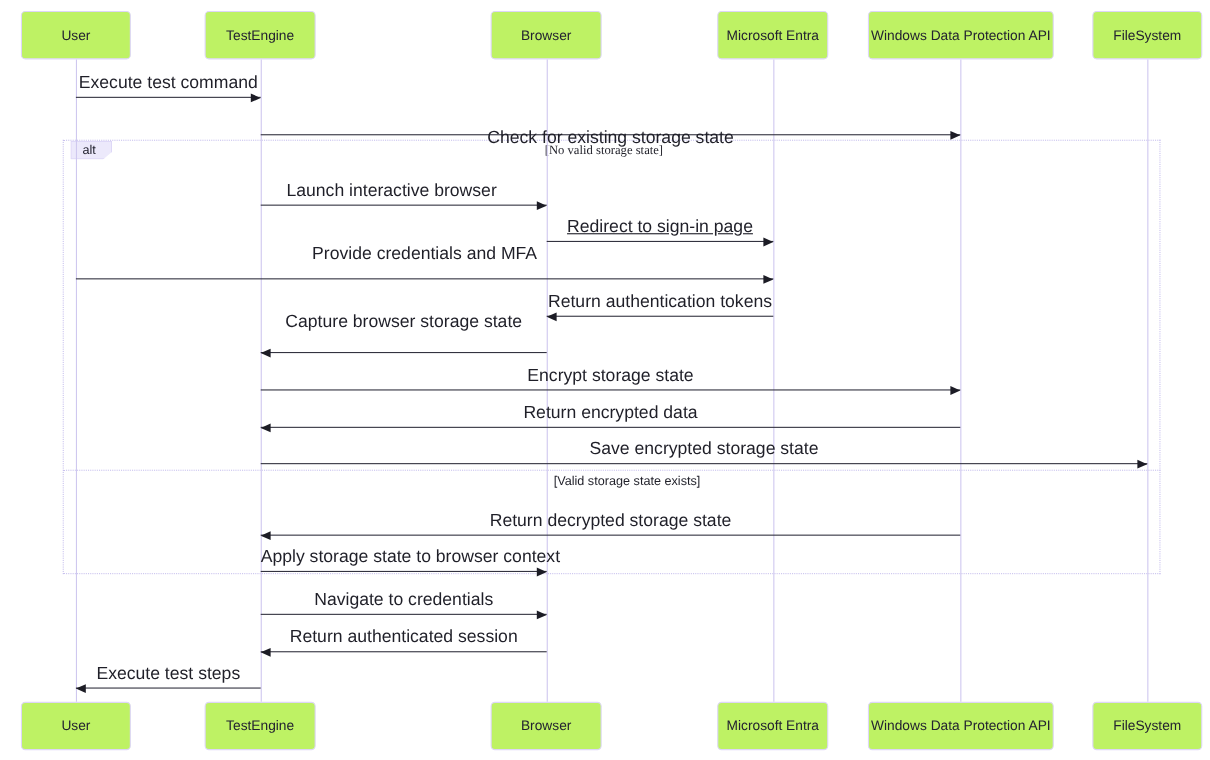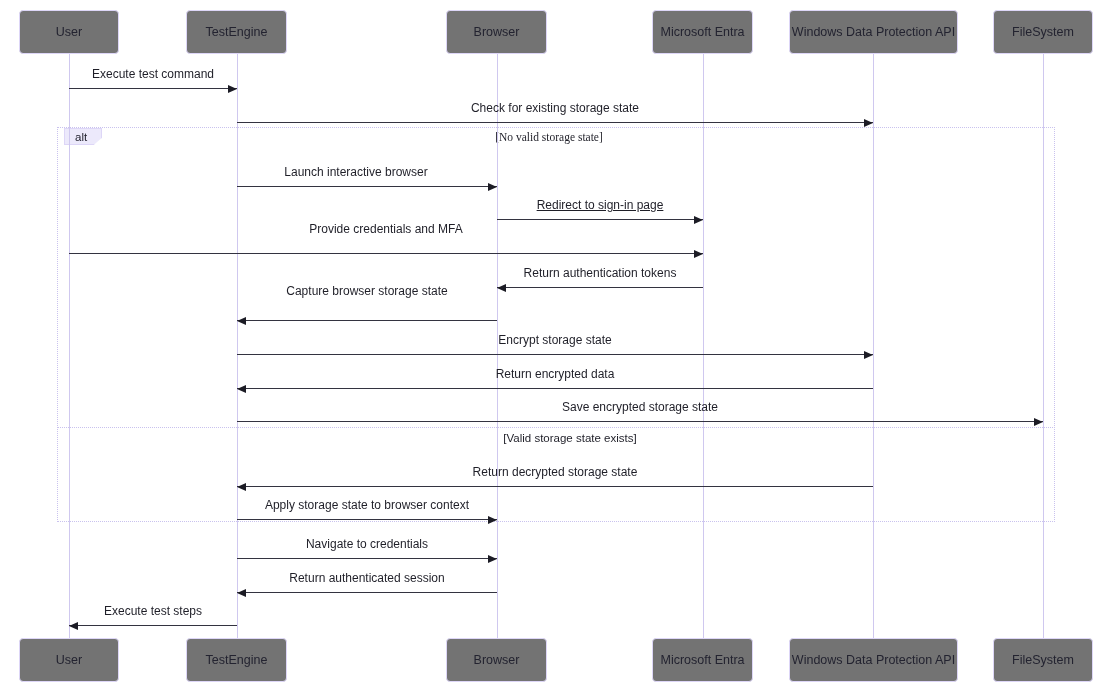--- a/index.html
+++ b/index.html
@@ -18,21 +18,21 @@
     background: #ffffff;
     overflow: hidden;
   }
   .lifeline {
     position: absolute;
     width: 1px;
     background: #cfc8ef;
   }
   .participant-box {
     position: absolute;
-    background: #737373;
+    background: #bef264;
     border: 1px solid #ddd6f7;
     border-radius: 4px;
     display: flex;
     align-items: center;
     justify-content: center;
     box-sizing: border-box;
   }
   .participant-label {
     font-size: 12.5px;
     color: #232330;
@@ -52,21 +52,21 @@
     border-bottom: 4.5px solid transparent;
   }
   .arrowhead.right {
     border-left: 9px solid #1c1c25;
   }
   .arrowhead.left {
     border-right: 9px solid #1c1c25;
   }
   .msg-label {
     position: absolute;
-    font-size: 12px;
+    font-size: 16px;
     color: #1f1f28;
     white-space: nowrap;
     text-align: center;
     font-family: "Liberation Sans", sans-serif;
   }
   .frame {
     position: absolute;
     border: 1px dotted #c9c2ee;
     box-sizing: border-box;
     background: transparent;
@@ -117,21 +117,21 @@
       <div class="lifeline" style="left: 873px; top: 54px; height: 584px;"></div>
       <div class="lifeline" style="left: 1043px; top: 54px; height: 584px;"></div>
     </div>
 
   <div id="messages-layer">
       <div class="msg-line" style="left: 69px; top: 88px; width: 168px;"></div>
       <div class="arrowhead right" style="top: 84.5px; left: 228px;"></div>
       <div class="msg-label" style="top: 67px; left: 69px; width: 168px;">Execute test command</div>
       <div class="msg-line" style="left: 237px; top: 122px; width: 636px;"></div>
       <div class="arrowhead right" style="top: 118.5px; left: 864px;"></div>
-      <div class="msg-label" style="top: 101px; left: 237px; width: 636px;">Check for existing storage state</div>
+      <div class="msg-label" style="top: 117px; left: 237px; width: 636px;">Check for existing storage state</div>
       <div class="msg-line" style="left: 237px; top: 186px; width: 260px;"></div>
       <div class="arrowhead right" style="top: 182.5px; left: 488px;"></div>
       <div class="msg-label" style="top: 165px; left: 226px; width: 260px;">Launch interactive browser</div>
       <div class="msg-line" style="left: 497px; top: 219px; width: 206px;"></div>
       <div class="arrowhead right" style="top: 215.5px; left: 694px;"></div>
       <div class="msg-label" style="top: 198px; left: 497px; width: 206px; text-decoration: underline;">Redirect to sign-in page</div>
       <div class="msg-line" style="left: 69px; top: 253px; width: 634px;"></div>
       <div class="arrowhead right" style="top: 249.5px; left: 694px;"></div>
       <div class="msg-label" style="top: 222px; left: 69px; width: 634px;">Provide credentials and MFA</div>
       <div class="msg-line" style="left: 497px; top: 287px; width: 206px;"></div>

